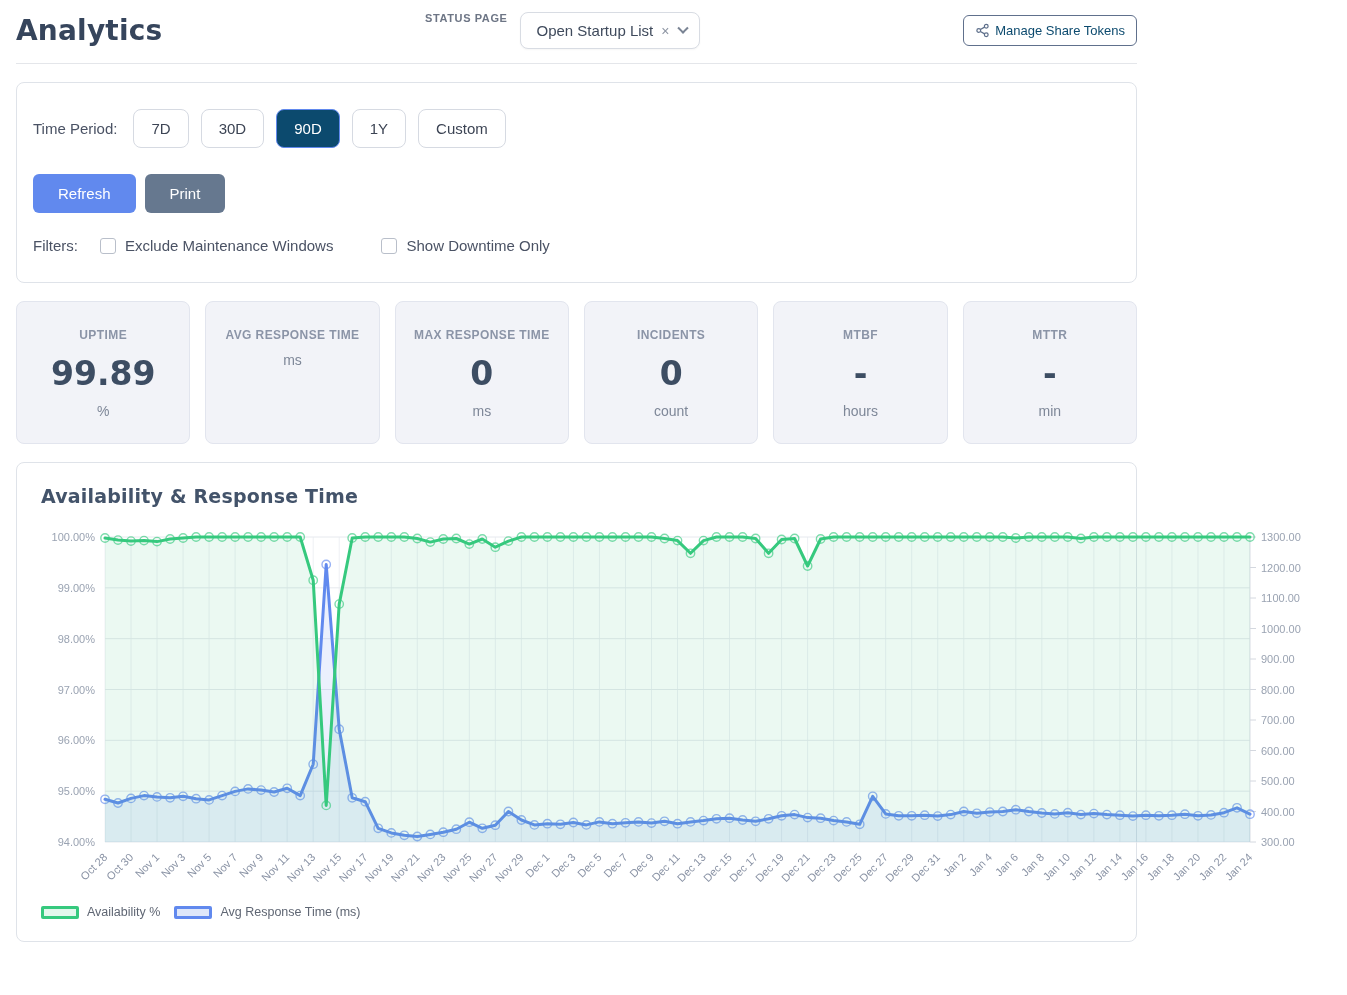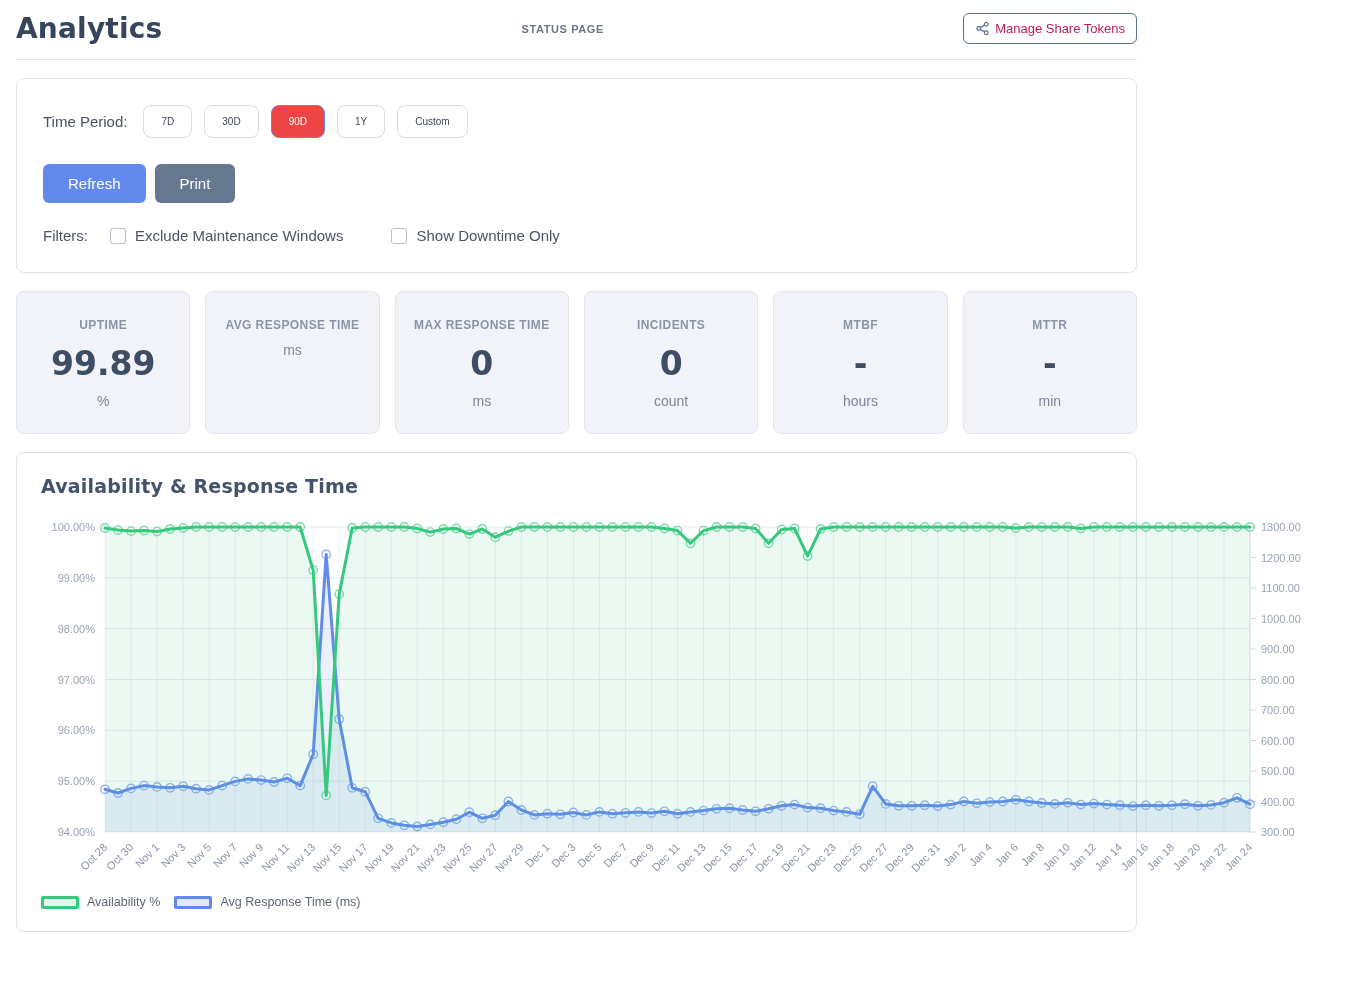--- a/index.html
+++ b/index.html
@@ -8,30 +8,30 @@
 
   
   .topbar { display:flex; align-items:center; padding:12px 0 14px 0; border-bottom:1px solid #e4e6ea; }
   .app-title { font-family:"DejaVu Sans", sans-serif; font-size:28px; font-weight:bold; color:#36455c; letter-spacing:0.2px; }
   .topbar-center { flex:1; display:flex; align-items:flex-start; justify-content:center; gap:12px; }
   .status-label { font-size:11px; font-weight:bold; color:#6d7585; letter-spacing:0.6px; }
   .status-select { display:flex; align-items:center; gap:8px; background:#fff; border:1px solid #d8dce3; border-radius:8px; padding:9px 12px 9px 16px; box-shadow:0 1px 2px rgba(0,0,0,0.04); cursor:pointer; }
   .status-select .value { font-size:15px; color:#3f4a5c; }
   .status-select .clear { color:#8d95a3; font-size:14px; line-height:1; cursor:pointer; }
   .chev { width:8px; height:8px; border-right:2px solid #7a8494; border-bottom:2px solid #7a8494; transform:rotate(45deg) translate(-2px,-2px); margin-left:2px; }
-  .manage-btn { display:flex; align-items:center; gap:5px; background:#fff; border:1px solid #60708c; border-radius:6px; padding:7px 11px; font-size:13px; color:#be185d; cursor:pointer; }
+  .manage-btn { display:flex; align-items:center; gap:5px; background:#fff; border:1px solid #60708c; border-radius:6px; padding:7px 11px; font-size:13px; color:#0c4a6e; cursor:pointer; }
 
   
   .panel { border:1px solid #dfe3e9; border-radius:8px; background:#fff; margin-top:18px; }
-  .filter-panel { padding:26px 26px 28px 26px; }
+  .filter-panel { padding:26px 26px 28px 16px; }
 
   .row { display:flex; align-items:center; }
   .row-label { font-size:15px; color:#4a5264; margin-right:16px; }
-  .tp-btn { background:#fff; border:1px solid #d6dae2; border-radius:8px; padding:10px 17px; font-size:10px; color:#3c4454; margin-right:12px; cursor:pointer; }
-  .tp-btn.selected { background:#ef4444; border-color:#6189ee; color:#fff; }
+  .tp-btn { background:#fff; border:1px solid #d6dae2; border-radius:8px; padding:10px 17px; font-size:15px; color:#3c4454; margin-right:12px; cursor:pointer; }
+  .tp-btn.selected { background:#0c4a6e; border-color:#6189ee; color:#fff; }
   .filters-row { margin-top:24px; gap:6px; }
   .chk-wrap { display:flex; align-items:center; gap:9px; margin-right:42px; }
   .chk { width:16px; height:16px; border:1.5px solid #b9bfca; border-radius:3px; background:#fff; appearance:none; cursor:pointer; }
   .chk-label { font-size:15px; color:#4a5264; }
   .actions-row { margin-top:26px; }
   .btn { border:none; border-radius:6px; padding:11px 25px; font-size:15px; color:#fff; cursor:pointer; margin-right:9px; }
   .btn-primary { background:#6189ee; }
   .btn-secondary { background:#66788f; }
 
   
@@ -56,20 +56,25 @@
 </style>
 </head>
 <body>
 
 <div class="page">
 
   <div class="topbar">
     <div class="app-title">Analytics</div>
     <div class="topbar-center">
       <span class="status-label">STATUS PAGE</span>
+      <div class="status-select">
+        <span class="value">Open Startup List</span>
+        <span class="clear">×</span>
+        <span class="chev"></span>
+      </div>
     </div>
     <button class="manage-btn">
       <svg width="15" height="15" viewBox="0 0 16 16">
         <g stroke="#5d6e8a" stroke-width="1.3" fill="none">
           <circle cx="12" cy="3.5" r="2"></circle>
             <circle cx="4" cy="8" r="2"></circle>
             <circle cx="12" cy="12.5" r="2"></circle>
           <line x1="5.8" y1="7" x2="10.2" y2="4.4"></line>
             <line x1="5.8" y1="9" x2="10.2" y2="11.6"></line>
         </g>

